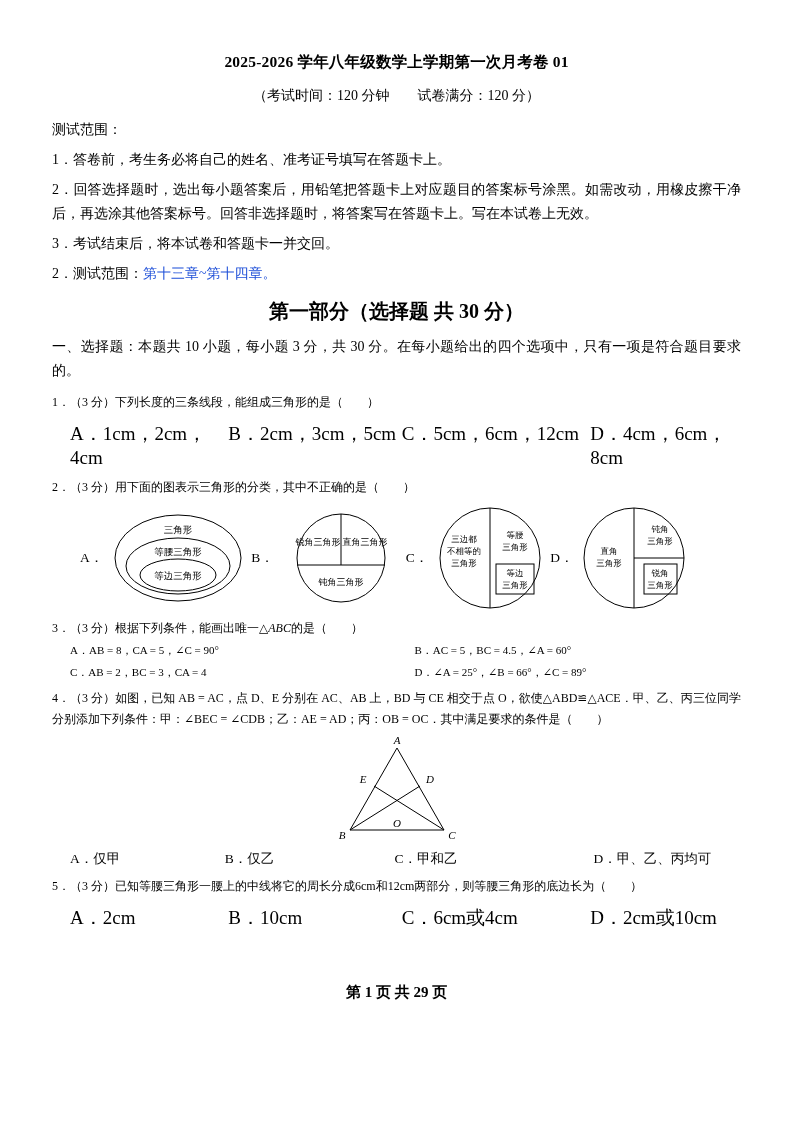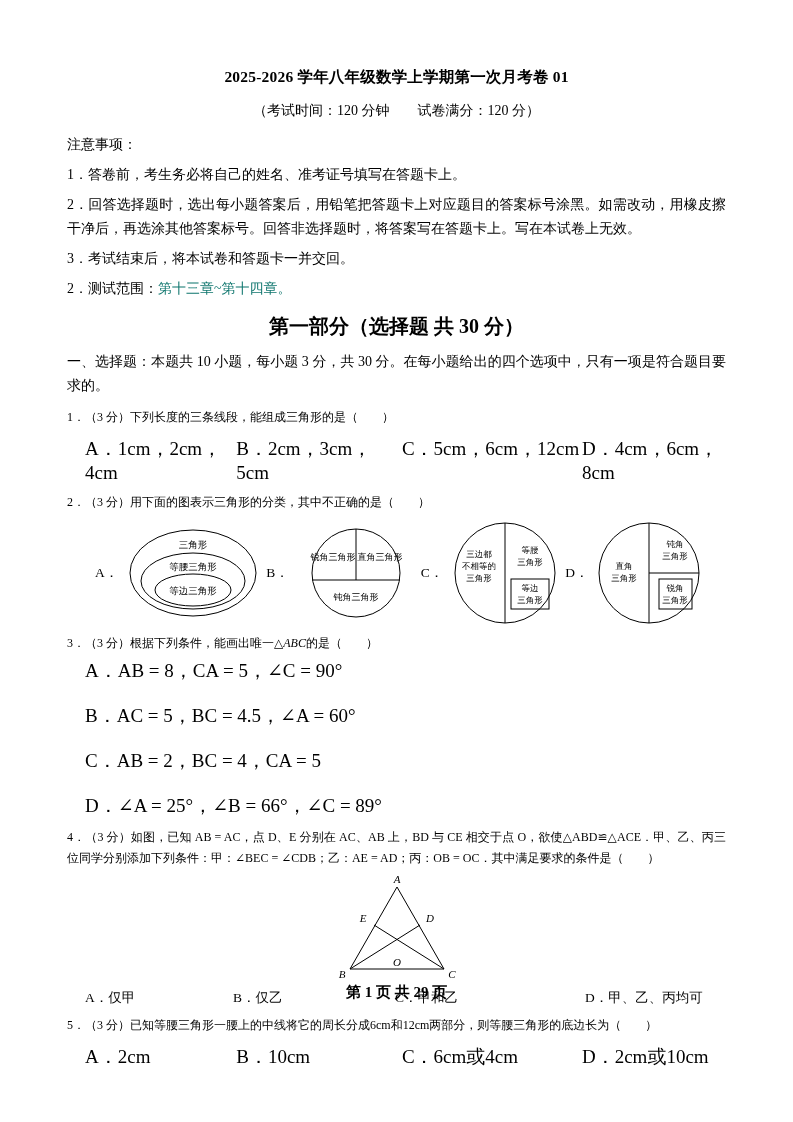--- a/index.html
+++ b/index.html
@@ -12,21 +12,21 @@
     height: 1122px;
     font-family: "Liberation Serif", "DejaVu Serif", serif;
     color: #000;
     position: relative;
     overflow: hidden;
   }
   .page {
     width: 793px;
     height: 1028px;
     position: relative;
-    padding: 15px;
+    padding: 0;
     box-sizing: border-box;
   }
   .content {
     padding: 52px 52px 0 52px;
     box-sizing: border-box;
   }
   .title {
     text-align: center;
     font-size: 15.5px;
     font-weight: bold;
@@ -42,21 +42,21 @@
     font-size: 14px;
     margin: 0 0 9px 0;
   }
   .notice-line {
     font-size: 14px;
     line-height: 1.72;
     margin: 0 0 6px 0;
     text-align: justify;
   }
   .red {
-    color: #0f766e;
+    color: #1d4ed8;
   }
   .section-title {
     text-align: center;
     font-weight: bold;
     font-size: 20px;
     margin: 12px 0 10px 0;
   }
   .para {
     font-size: 14px;
     line-height: 1.72;
@@ -68,23 +68,23 @@
     line-height: 1.75;
     margin: 8px 0 4px 0;
     text-align: justify;
   }
   i, .ital {
     font-family: "Liberation Serif", serif;
     font-style: italic;
   }
   .opts-grid {
     display: grid;
-    grid-template-columns: 1fr;
-    font-size: 19px;
-    row-gap: 19px;
+    grid-template-columns: 1fr 1fr;
+    font-size: 11px;
+    row-gap: 7px;
     margin: 4px 0 4px 0;
   }
   .opts-grid .cell {
     padding-left: 18px;
   }
   .opts-row4 {
     display: grid;
     grid-template-columns: 1.05fr 1.15fr 1.25fr 1fr;
     font-size: 19px;
     margin: 8px 0 4px 0;
@@ -127,21 +127,21 @@
 </style>
 </head>
 <body>
 
 <div class="page">
   <div class="content">
 
     <div class="title">2025-2026 学年八年级数学上学期第一次月考卷 01</div>
     <div class="subtitle">（考试时间：120 分钟　　试卷满分：120 分）</div>
 
-    <div class="notice-head">注意事项：</div>
+    <div class="notice-head">测试范围：</div>
     <div class="notice-line">1．答卷前，考生务必将自己的姓名、准考证号填写在答题卡上。</div>
     <div class="notice-line">2．回答选择题时，选出每小题答案后，用铅笔把答题卡上对应题目的答案标号涂黑。如需改动，用橡皮擦干净后，再选涂其他答案标号。回答非选择题时，将答案写在答题卡上。写在本试卷上无效。</div>
     <div class="notice-line">3．考试结束后，将本试卷和答题卡一并交回。</div>
     <div class="notice-line">
       <span>2．测试范围：</span><span class="red">第十三章~第十四章。</span>
     </div>
 
     <div class="section-title">第一部分（选择题 共 30 分）</div>
     <div class="para">一、选择题：本题共 10 小题，每小题 3 分，共 30 分。在每小题给出的四个选项中，只有一项是符合题目要求的。</div>
 
@@ -204,21 +204,21 @@
         <text x="78" y="82" text-anchor="middle" font-size="8.5" font-family="'Liberation Serif',serif">三角形</text>
       </svg>
     </div>
 
     <div class="q">
       <span>3．（3 分）根据下列条件，能画出唯一△</span><i>ABC</i><span>的是（　　）</span>
     </div>
     <div class="opts-grid">
       <span class="cell">A．AB = 8，CA = 5，∠C = 90°</span>
       <span class="cell">B．AC = 5，BC = 4.5，∠A = 60°</span>
-      <span class="cell">C．AB = 2，BC = 4，CA = 5</span>
+      <span class="cell">C．AB = 2，BC = 3，CA = 4</span>
       <span class="cell">D．∠A = 25°，∠B = 66°，∠C = 89°</span>
     </div>
 
     <div class="q">4．（3 分）如图，已知 AB = AC，点 D、E 分别在 AC、AB 上，BD 与 CE 相交于点 O，欲使△ABD≌△ACE．甲、乙、丙三位同学分别添加下列条件：甲：∠BEC = ∠CDB；乙：AE = AD；丙：OB = OC．其中满足要求的条件是（　　）</div>
     <div class="q4-fig-wrap">
       <svg width="150" height="112" viewBox="0 0 150 112">
         <polygon points="75,14 28,96 122,96" fill="none" stroke="#000" stroke-width="1"></polygon>
         <line x1="28" y1="96" x2="98" y2="52" stroke="#000" stroke-width="1"></line>
         <line x1="122" y1="96" x2="52" y2="52" stroke="#000" stroke-width="1"></line>
         <text x="75" y="10" text-anchor="middle" font-size="11" font-style="italic" font-family="'Liberation Serif',serif">A</text>

